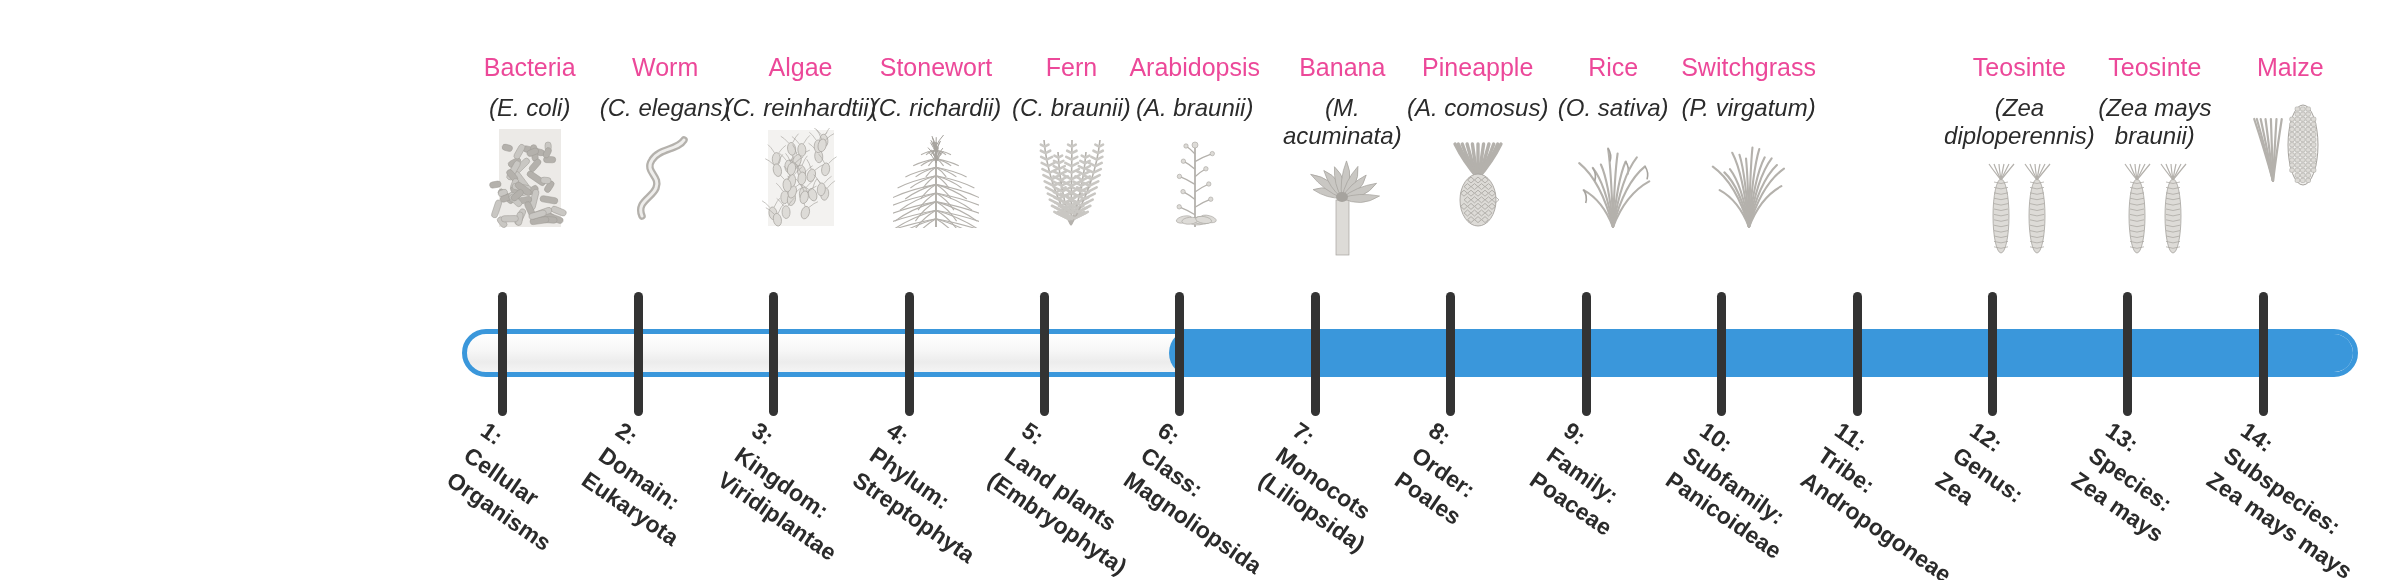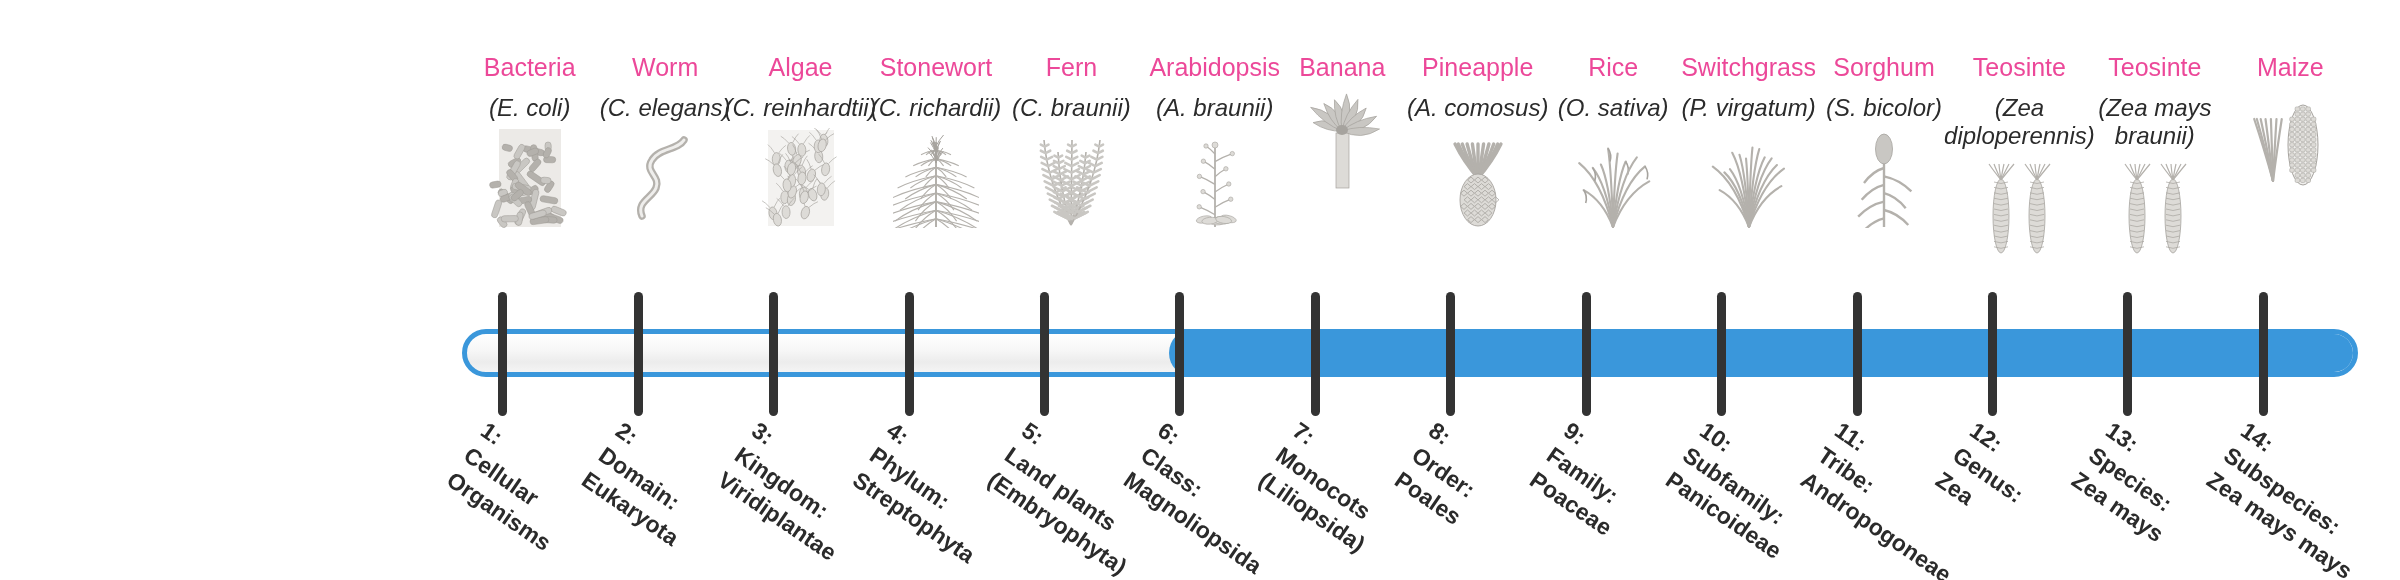--- a/index.html
+++ b/index.html
@@ -490,21 +490,21 @@
             <path d="M61.35502958579882 57.76923076923077 l-8.923076923076923 -4.461538461538462 M61.35502958579882 57.76923076923077 l8.923076923076923 -4.461538461538462" stroke="#c9c7c3" stroke-width="2.6" stroke-linecap="round"></path>
             <path d="M63.585798816568044 51.23076923076923 l-8.076923076923077 -4.038461538461538 M63.585798816568044 51.23076923076923 l8.076923076923077 -4.038461538461538" stroke="#c9c7c3" stroke-width="2.6" stroke-linecap="round"></path>
             <path d="M65.57988165680473 44.692307692307686 l-7.23076923076923 -3.615384615384615 M65.57988165680473 44.692307692307686 l7.23076923076923 -3.615384615384615" stroke="#c9c7c3" stroke-width="2.6" stroke-linecap="round"></path>
             <path d="M67.33727810650888 38.15384615384615 l-6.384615384615385 -3.1923076923076925 M67.33727810650888 38.15384615384615 l6.384615384615385 -3.1923076923076925" stroke="#c9c7c3" stroke-width="2.6" stroke-linecap="round"></path>
             <path d="M68.85798816568047 31.615384615384613 l-5.538461538461538 -2.769230769230769 M68.85798816568047 31.615384615384613 l5.538461538461538 -2.769230769230769" stroke="#c9c7c3" stroke-width="2.6" stroke-linecap="round"></path>
             <path d="M70.14201183431952 25.07692307692308 l-4.6923076923076925 -2.3461538461538463 M70.14201183431952 25.07692307692308 l4.6923076923076925 -2.3461538461538463" stroke="#c9c7c3" stroke-width="2.6" stroke-linecap="round"></path>
             <path d="M71.18934911242604 18.538461538461533 l-3.846153846153846 -1.923076923076923 M71.18934911242604 18.538461538461533 l3.846153846153846 -1.923076923076923" stroke="#c9c7c3" stroke-width="2.6" stroke-linecap="round"></path>
           </svg>
         </div>
       </div>
-      <div class="species-col" style="left: 673px; width: 159.429px;">
+      <div class="species-col" style="left: 653px; width: 159.429px;">
         <div class="species-common">Arabidopsis</div>
      <div class="species-latin">(A. braunii)</div>
      <div class="species-art">
           <svg width="86" height="100" viewBox="0 0 86 100">
             <path d="M43 99 L43 20" stroke="#b4b1ac" stroke-width="1.8"></path>
             <path d="M43 26 q-4.500246530631672 -5 -9.000493061263343 -8" fill="none" stroke="#b4b1ac" stroke-width="1.3"></path>
             <circle cx="33.99950693873666" cy="18" r="2.2" fill="#dddbd7" stroke="#a6a39e" stroke-width="0.6"></circle>
             <path d="M43 33.6 q8.643440326509737 -5 17.286880653019473 -8" fill="none" stroke="#b4b1ac" stroke-width="1.3"></path>
             <circle cx="60.28688065301947" cy="25.6" r="2.2" fill="#dddbd7" stroke="#a6a39e" stroke-width="0.6"></circle>
             <path d="M43 41.2 q-5.801567649143546 -5 -11.603135298287093 -8" fill="none" stroke="#b4b1ac" stroke-width="1.3"></path>
@@ -527,20 +527,21 @@
             <ellipse cx="55.67029691146235" cy="90.83242577213441" rx="8" ry="3.4" fill="#dddbd7" stroke="#a6a39e" stroke-width="0.6" transform="rotate(13.937326602608588 55.67029691146235 94)"></ellipse>
             <ellipse cx="32.680190947689205" cy="91.4200477369223" rx="8" ry="3.4" fill="#dddbd7" stroke="#a6a39e" stroke-width="0.6" transform="rotate(-11.351789957541875 32.680190947689205 94)"></ellipse>
             <ellipse cx="37.969257812467056" cy="92.74231445311676" rx="8" ry="3.4" fill="#dddbd7" stroke="#a6a39e" stroke-width="0.6" transform="rotate(-5.5338164062862365 37.969257812467056 94)"></ellipse>
             <ellipse cx="51.31605413384551" cy="91.92098646653862" rx="8" ry="3.4" fill="#dddbd7" stroke="#a6a39e" stroke-width="0.6" transform="rotate(9.147659547230068 51.31605413384551 94)"></ellipse>
             <circle cx="43" cy="17" r="3" fill="#dddbd7" stroke="#a6a39e" stroke-width="0.6"></circle>
           </svg>
         </div>
       </div>
       <div class="species-col" style="left: 800.571px; width: 159.429px;">
         <div class="species-common">Banana</div>
+     <div class="species-latin">(M. acuminata)</div>
      <div class="species-art">
           <svg width="86" height="100" viewBox="0 0 86 100">
             <path d="M41 99 L41 44 M46 99 L46 44" stroke="#b4b1ac" stroke-width="3"></path>
           <rect x="37" y="44" width="13" height="55" fill="#dddbd7" stroke="#a6a39e" stroke-width="0.7"></rect>
             <g transform="rotate(-160 43 42)">
               <path d="M43 42 q13.500246530631673 -6 30.00054784584816 -2 q-15.00027392292408 12 -30.00054784584816 2 z" fill="#c9c7c3" stroke="#a6a39e" stroke-width="0.7"></path>
             </g>
             <g transform="rotate(-140 43 42)">
               <path d="M43 42 q17.643440326509737 -6 39.207645170021635 -2 q-19.603822585010818 12 -39.207645170021635 2 z" fill="#c9c7c3" stroke="#a6a39e" stroke-width="0.7"></path>
             </g>
@@ -653,37 +654,20 @@
             <path d="M43 99 Q37.139447470083695 45.574886019076715 26.255564200239128 24.79845280427321" fill="none" stroke="#b4b1ac" stroke-width="2.1" stroke-linecap="round"></path>
             <path d="M43 99 Q39.668095791537084 46.98953299565214 33.48027369010595 26.76324027173908" fill="none" stroke="#b4b1ac" stroke-width="2.1" stroke-linecap="round"></path>
             <path d="M43 99 Q41.96216457368786 49.75552348396656 40.03475592482245 30.604893727731337" fill="none" stroke="#b4b1ac" stroke-width="2.1" stroke-linecap="round"></path>
             <path d="M43 99 Q44.204211804960806 41.8610948843377 46.440605157030866 19.640409561580142" fill="none" stroke="#b4b1ac" stroke-width="2.1" stroke-linecap="round"></path>
             <path d="M43 99 Q46.592741514090925 42.91790631340516 53.2649757545455 21.108203213062723" fill="none" stroke="#b4b1ac" stroke-width="2.1" stroke-linecap="round"></path>
             <path d="M43 99 Q48.500628301739326 48.855974758865855 58.716080862112356 29.355520498424795" fill="none" stroke="#b4b1ac" stroke-width="2.1" stroke-linecap="round"></path>
             <path d="M43 99 Q50.925633499285006 49.542474436620495 65.6446671408143 30.308992273084016" fill="none" stroke="#b4b1ac" stroke-width="2.1" stroke-linecap="round"></path>
             <path d="M43 99 Q52.761837663227546 54.4196675273111 70.8909647520787 37.08287156570986" fill="none" stroke="#b4b1ac" stroke-width="2.1" stroke-linecap="round"></path>
             <path d="M43 99 Q55.24553874344174 56.92603163215585 77.9872535526907 40.56393282243867" fill="none" stroke="#b4b1ac" stroke-width="2.1" stroke-linecap="round"></path>
             <path d="M43 99 Q54.33584275017583 69.61427500627659 75.38812214335951 58.18649306427303" fill="none" stroke="#b4b1ac" stroke-width="2.1" stroke-linecap="round"></path>
-          </svg>
-        </div>
-      </div>
-      <div class="species-col" style="left: 1342.29px; width: 159.429px;">
-        <div class="species-common">Sorghum</div>
-     <div class="species-latin">(S. bicolor)</div>
-     <div class="species-art">
-          <svg width="86" height="100" viewBox="0 0 86 100">
-            <path d="M43 99 L43 30" stroke="#b4b1ac" stroke-width="2.4"></path>
-          <ellipse cx="43" cy="21" rx="8.5" ry="15" fill="#c9c7c3" stroke="#a6a39e" stroke-width="0.8"></ellipse>
-            <path d="M43 40 q-11.000241052173191 3 -20.000438276678526 15" fill="none" stroke="#b4b1ac" stroke-width="2.4"></path>
-            <path d="M43 48.4 q15.051363874809523 3 27.36611613601731 15" fill="none" stroke="#b4b1ac" stroke-width="2.4"></path>
-            <path d="M43 56.8 q-12.272643923607024 3 -22.31389804292186 15" fill="none" stroke="#b4b1ac" stroke-width="2.4"></path>
-            <path d="M43 65.2 q11.926424063242239 3 21.68440738771316 15" fill="none" stroke="#b4b1ac" stroke-width="2.4"></path>
-            <path d="M43 73.6 q-14.209230912294812 3 -25.834965295081474 15" fill="none" stroke="#b4b1ac" stroke-width="2.4"></path>
-            <path d="M43 82 q13.343942938905185 3 24.26171443437306 15" fill="none" stroke="#b4b1ac" stroke-width="2.4"></path>
-            <path d="M43 90.4 q-12.448974179406173 3 -22.634498508011223 15" fill="none" stroke="#b4b1ac" stroke-width="2.4"></path>
           </svg>
         </div>
       </div>
       <div class="species-col" style="left: 1477.71px; width: 159.429px;">
         <div class="species-common">Teosinte</div>
      <div class="species-latin">(Zea diploperennis)</div>
      <div class="species-art">
           <svg width="86" height="100" viewBox="0 0 86 100">
             <ellipse cx="25" cy="60" rx="8" ry="37" fill="#dddbd7" stroke="#a6a39e" stroke-width="0.8"></ellipse>
             <path d="M18 26 q7 3 14 0" fill="none" stroke="#a6a39e" stroke-width="0.7"></path>

